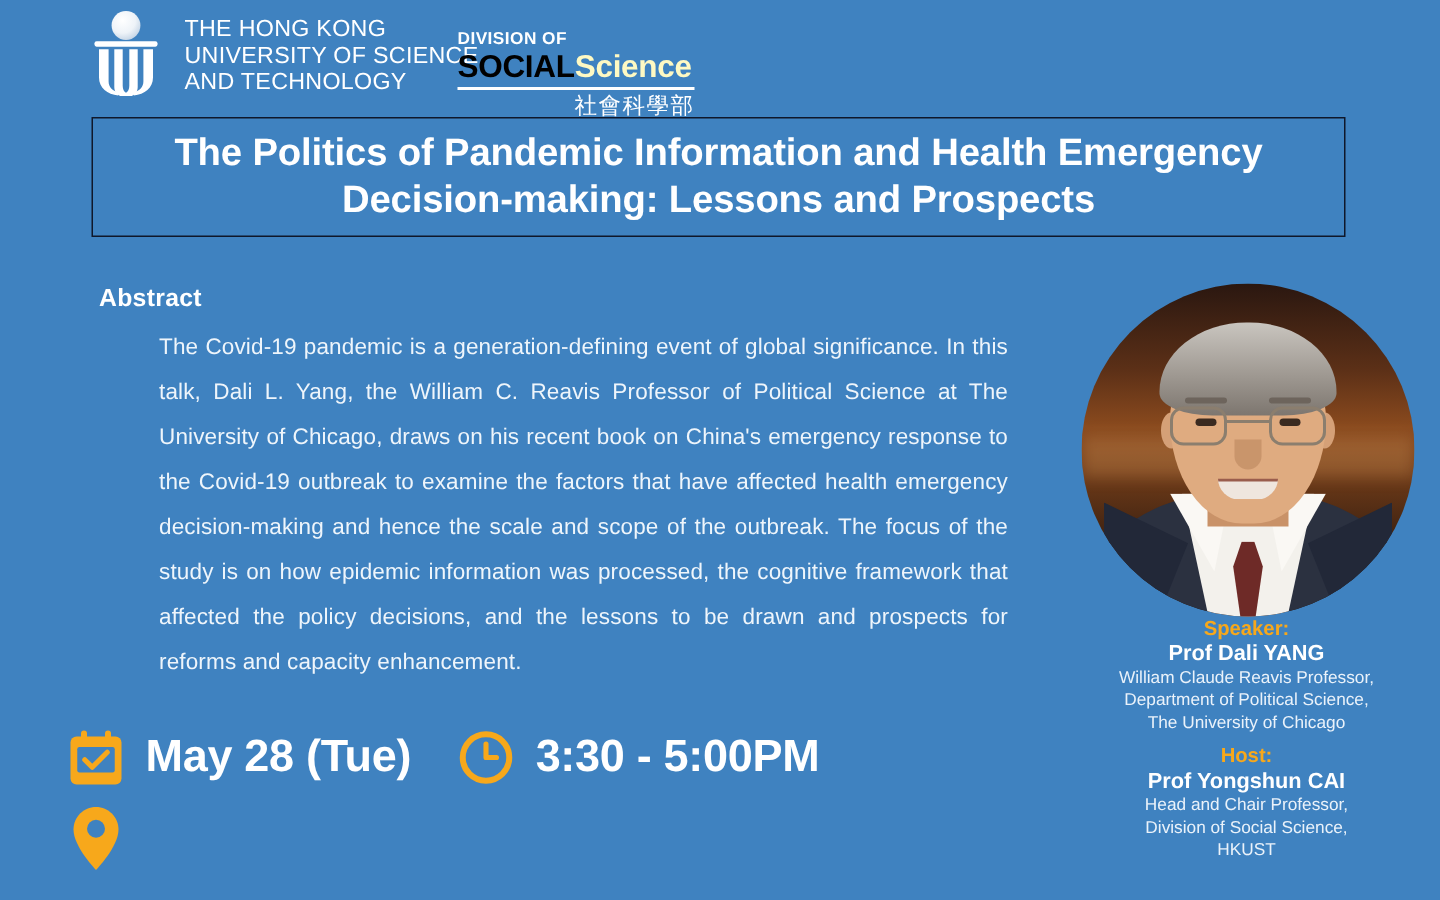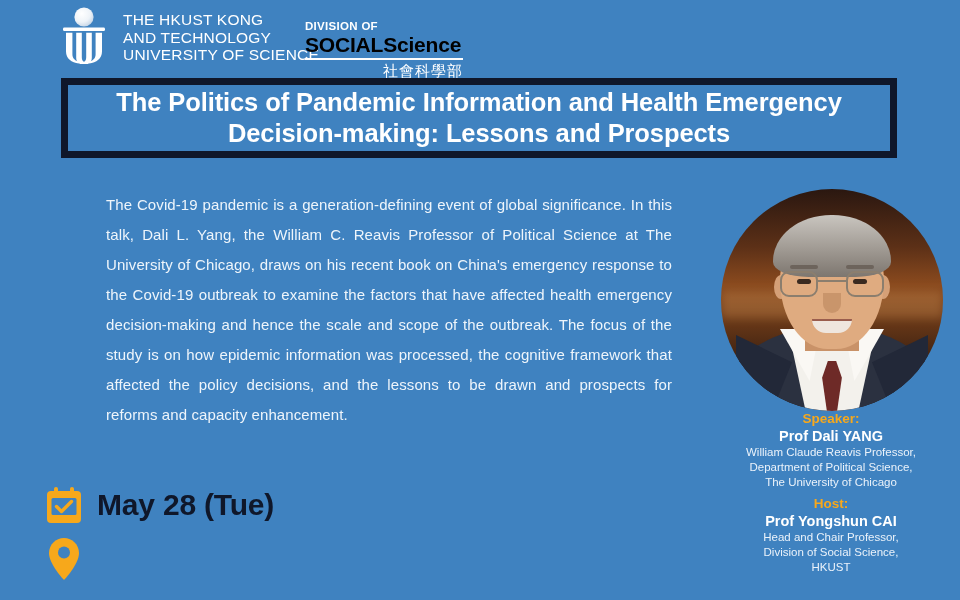--- a/index.html
+++ b/index.html
@@ -63,21 +63,21 @@
     margin-top: 12px;
   }
   .dss-line2 {
     font-size: 21px;
     font-weight: 700;
     line-height: 24px;
     letter-spacing: -0.2px;
     white-space: nowrap;
   }
   .dss-social { color: #000000; }
-  .dss-science { color: #000000; }
+  .dss-science { color: #fef9c3; }
   .dss-rule {
     width: 158px;
     height: 2px;
     background: #ffffff;
     margin-top: 1px;
   }
   .dss-cn {
     font-size: 15px;
     line-height: 18px;
     letter-spacing: 1px;
@@ -86,21 +86,21 @@
     text-align: right;
   }
 
   
   #title-box {
     position: absolute;
     left: 61px;
     top: 78px;
     width: 836px;
     height: 80px;
-    border: 7px solid #0f172a;
+    border: 1px solid #0f172a;
     box-sizing: border-box;
     display: flex;
     align-items: center;
     justify-content: center;
   }
   #title-text {
     font-size: 25.5px;
     font-weight: 700;
     line-height: 31px;
     text-align: center;
@@ -356,21 +356,21 @@
     display: flex;
     align-items: center;
   }
   .ev-icon {
     flex: none;
     display: block;
   }
   .ev-text {
     font-size: 30px;
     font-weight: 700;
-    color: #0f172a;
+    color: #ffffff;
     letter-spacing: -0.2px;
     white-space: nowrap;
     margin-left: 13px;
   }
   .ev-spacer { width: 30px; }
 </style>
 </head>
 <body>
 
 <div id="poster">
@@ -386,40 +386,41 @@
             <stop offset="100%" stop-color="#c5d5e6"></stop>
           </radialGradient>
         </defs>
         <circle cx="27" cy="11" r="9.6" fill="url(#sphg)"></circle>
         <rect x="6" y="21.5" width="42" height="3.6" rx="1.4" fill="#ffffff"></rect>
         <path d="M9 26.8 h6.4 v21.4 c0 4.0 2.6 6.6 6.4 7.2 v2.2 C14.6 56.9 9 52.6 9 45.6 Z" fill="#ffffff"></path>
         <path d="M45 26.8 h-6.4 v21.4 c0 4.0 -2.6 6.6 -6.4 7.2 v2.2 C39.4 56.9 45 52.6 45 45.6 Z" fill="#ffffff"></path>
         <path d="M19.2 26.8 h5.6 v24.4 c0 2.4 0.9 3.9 2.2 4.6 1.3 -0.7 2.2 -2.2 2.2 -4.6 V26.8 h5.6 v25.2 c0 4.2 -3.0 6.6 -7.8 6.8 -4.8 -0.2 -7.8 -2.6 -7.8 -6.8 Z" fill="#ffffff"></path>
       </svg>
       <div class="hkust-words">
-        <div>THE HKUST KONG</div>
+        <div>THE HONG KONG</div>
+        <div>UNIVERSITY OF SCIENCE</div>
         <div>AND TECHNOLOGY</div>
-        <div>UNIVERSITY OF SCIENCE</div>
       </div>
     </div>
 
     <div class="dss-logo-block">
       <div class="dss-line1">DIVISION OF</div>
       <div class="dss-line2"><span class="dss-social">SOCIAL</span><span class="dss-science">Science</span></div>
       <div class="dss-rule"></div>
       <div class="dss-cn">社會科學部</div>
     </div>
 
   </div>
 
   <div id="title-box">
     <div id="title-text">The Politics of Pandemic Information and Health Emergency Decision-making: Lessons and Prospects</div>
   </div>
 
   <div id="abstract-block">
+    <div id="abstract-heading">Abstract</div>
     <div id="abstract-body">The Covid-19 pandemic is a generation-defining event of global significance. In this talk, Dali L. Yang, the William C. Reavis Professor of Political Science at The University of Chicago, draws on his recent book on China's emergency response to the Covid-19 outbreak to examine the factors that have affected health emergency decision-making and hence the scale and scope of the outbreak. The focus of the study is on how epidemic information was processed, the cognitive framework that affected the policy decisions, and the lessons to be drawn and prospects for reforms and capacity enhancement.</div>
   </div>
 
   <div id="portrait">
     <div class="ph-bg"></div>
     <div class="ph-shoulders"></div>
     <div class="ph-shirt"></div>
     <div class="ph-collarL"></div>
     <div class="ph-collarR"></div>
     <div class="ph-tie"></div>
@@ -467,20 +468,27 @@
           <rect x="26" y="2" width="4" height="8" rx="2" fill="#f7a81b"></rect>
           <rect x="3" y="6" width="34" height="32" rx="4" fill="#f7a81b"></rect>
           <rect x="7.5" y="13" width="25" height="17" rx="1.5" fill="#3f82c0"></rect>
           <path d="M12.5 21.5 l5 5 l10 -10" fill="none" stroke="#f7a81b" stroke-width="3.4" stroke-linecap="round" stroke-linejoin="round"></path>
         </svg>
         <div class="ev-text">May 28 (Tue)</div>
       </div>
 
       <div class="ev-spacer"></div>
 
+      <div class="ev-item">
+        <svg class="ev-icon" width="40" height="40" viewBox="0 0 40 40">
+          <circle cx="20" cy="20" r="15.5" fill="none" stroke="#f7a81b" stroke-width="4"></circle>
+          <path d="M20 11 V20 H27" fill="none" stroke="#f7a81b" stroke-width="3.4" stroke-linecap="round" stroke-linejoin="round"></path>
+        </svg>
+        <div class="ev-text">3:30 - 5:00PM</div>
+      </div>
 
     </div>
 
     <div class="ev-row">
       <div class="ev-item">
         <svg class="ev-icon" width="40" height="46" viewBox="0 0 40 46">
           <path d="M20 2 C11.7 2 5 8.7 5 17 C5 28.5 20 44 20 44 C20 44 35 28.5 35 17 C35 8.7 28.3 2 20 2 Z" fill="#f7a81b"></path>
           <circle cx="20" cy="16.5" r="6" fill="#3f82c0"></circle>
         </svg>
       </div>

